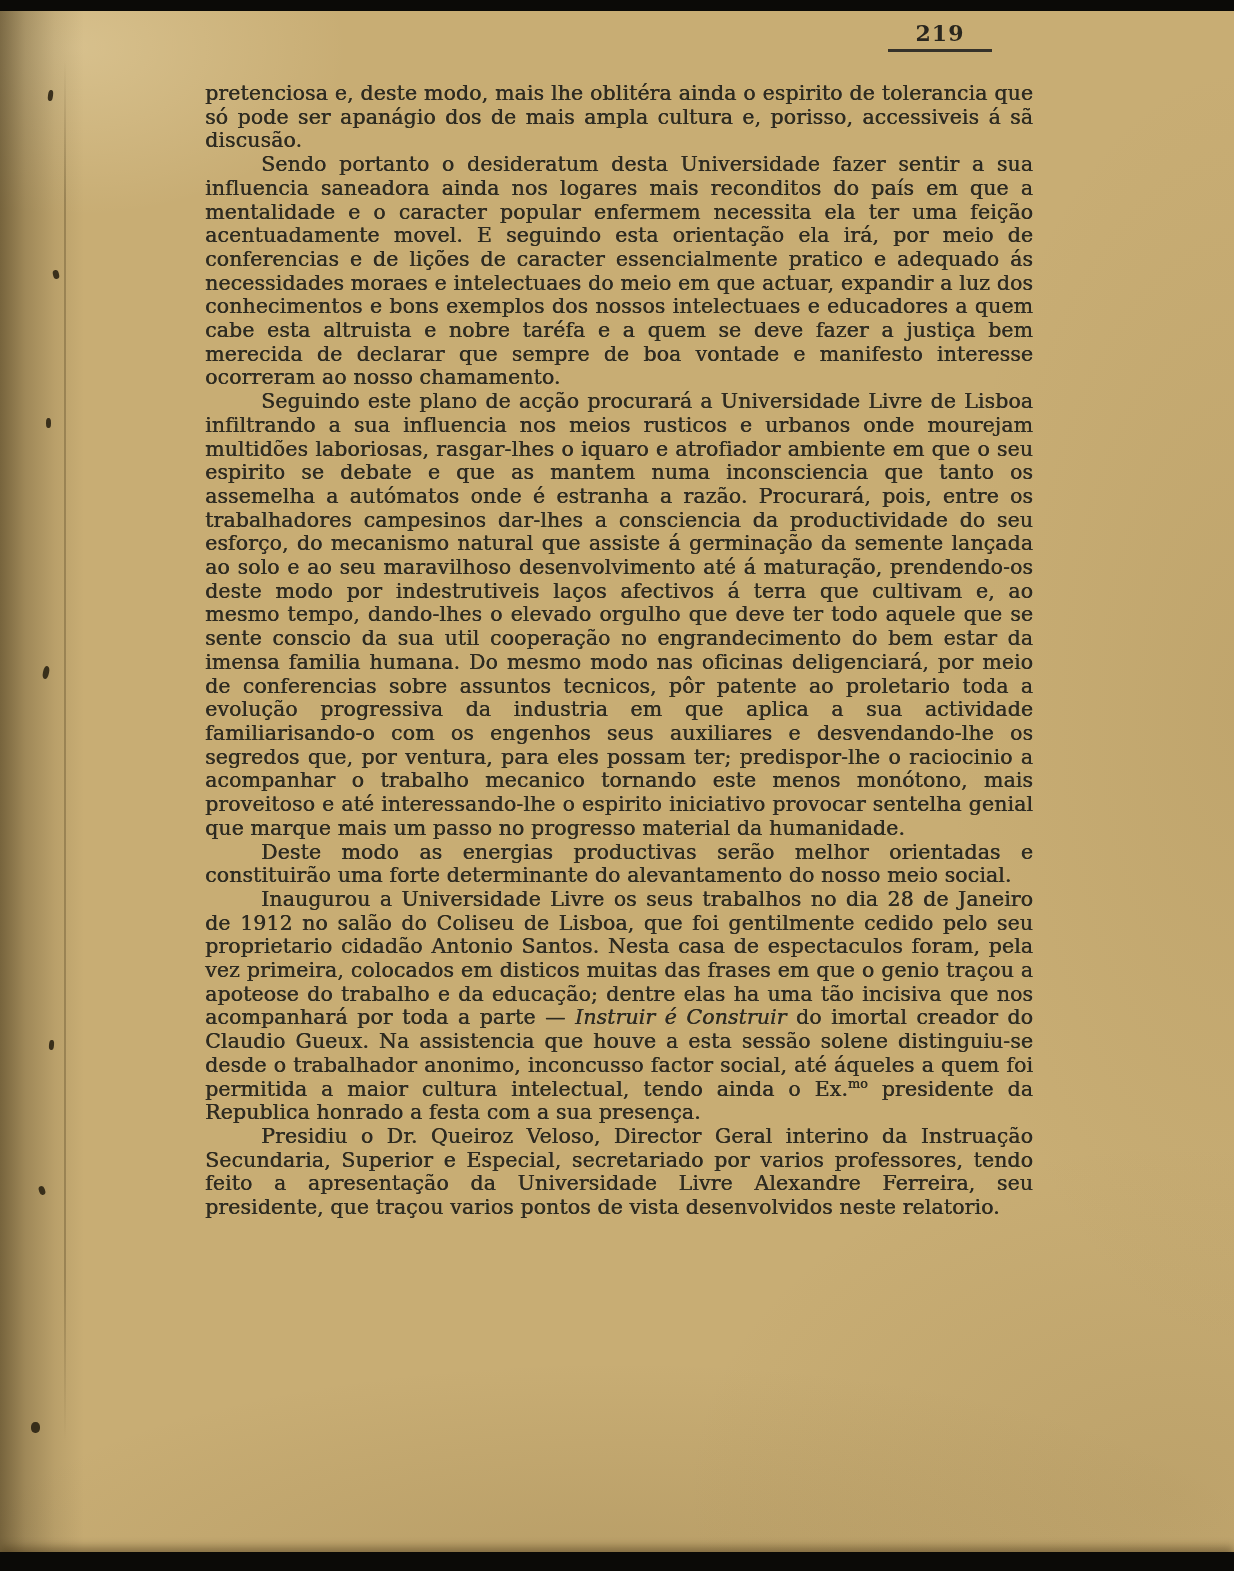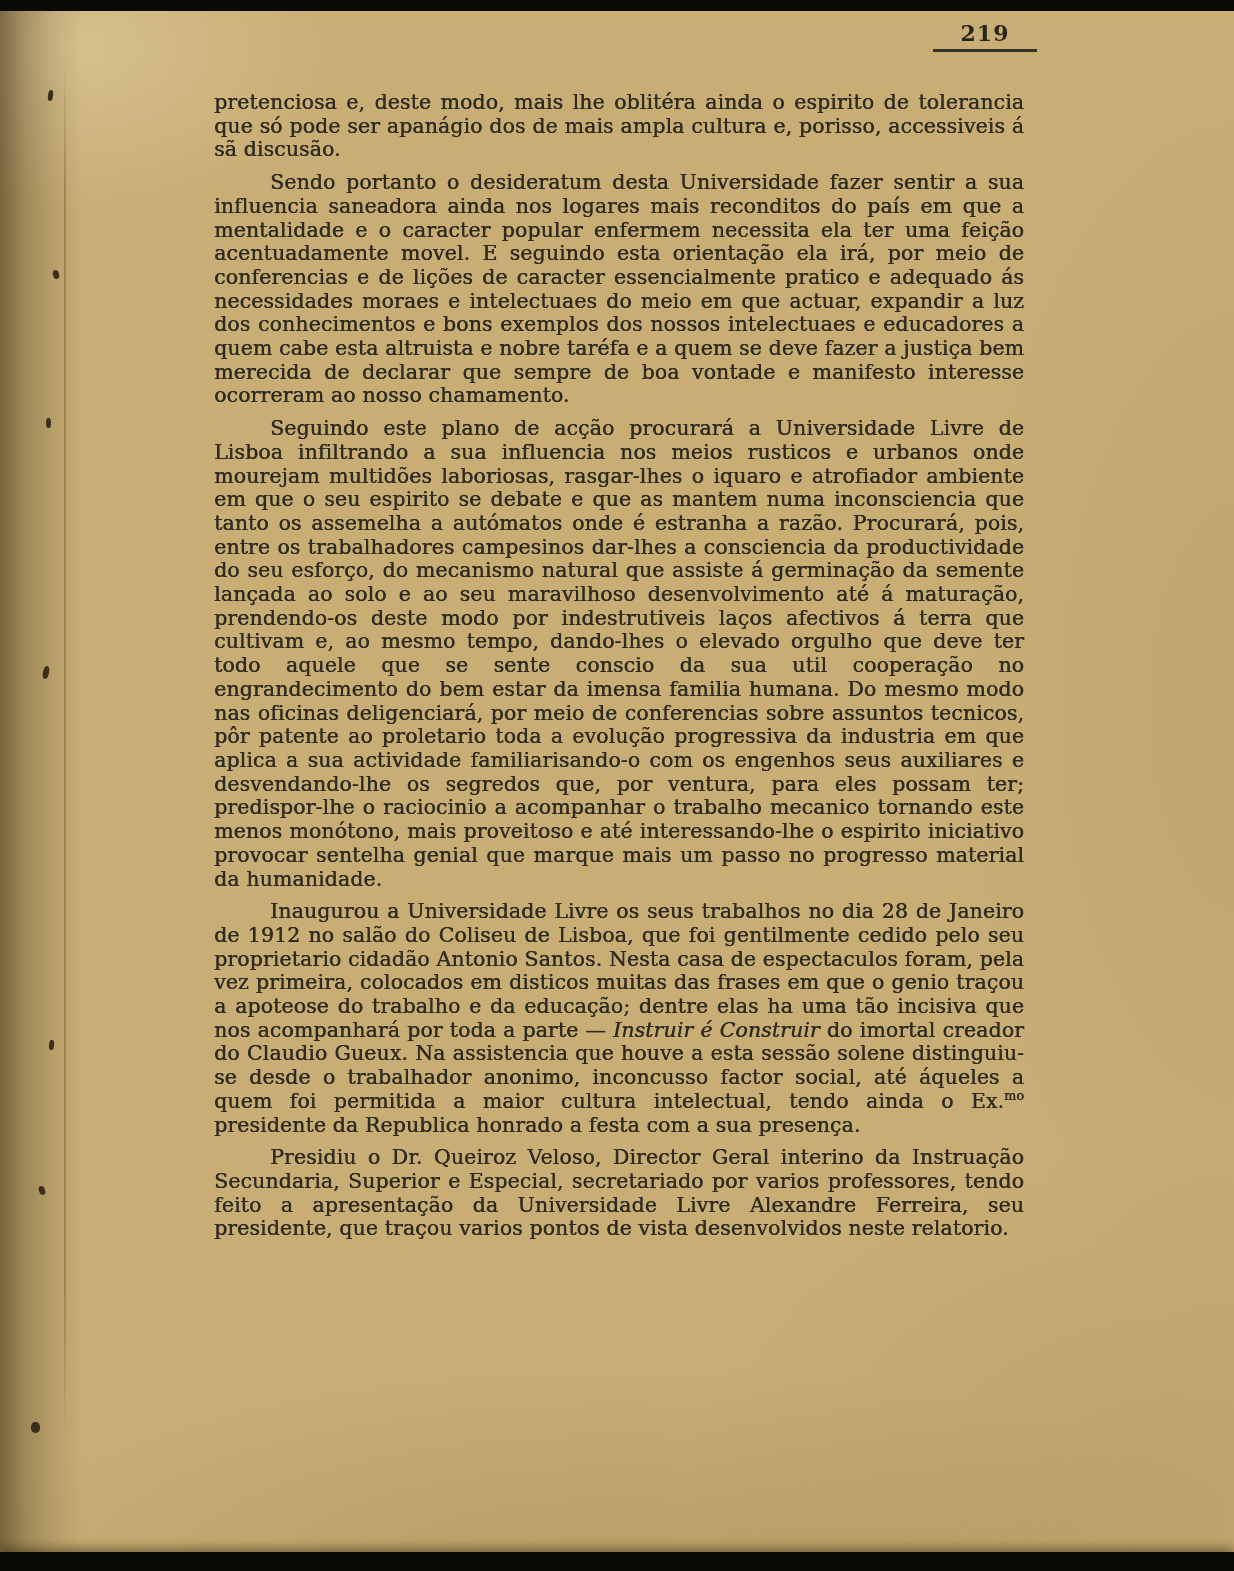--- a/index.html
+++ b/index.html
@@ -62,21 +62,21 @@
   .m1 { left: 48px; top: 90px;   width: 5px; height: 11px; transform: rotate(8deg); }
   .m2 { left: 53px; top: 270px;  width: 6px; height: 9px;  transform: rotate(-15deg); }
   .m3 { left: 46px; top: 418px;  width: 5px; height: 10px; }
   .m4 { left: 43px; top: 666px;  width: 6px; height: 13px; transform: rotate(12deg); }
   .m5 { left: 49px; top: 1040px; width: 5px; height: 10px; transform: rotate(5deg); }
   .m6 { left: 39px; top: 1186px; width: 6px; height: 9px;  transform: rotate(-20deg); }
   .m7 { left: 31px; top: 1422px; width: 9px; height: 11px; }
 
   
   .page-header {
-    position: absolute; top: 20px; left: 933px; width: 104px;
+    position: absolute; top: 20px; left: 888px; width: 104px;
     text-align: center;
     border-bottom: 3px solid #35322a;
     padding-bottom: 3px;
   }
   .page-number {
     font-weight: bold;
     font-size: 22px;
     color: #29261e;
     letter-spacing: 1px;
   }
@@ -84,21 +84,21 @@
   
   .text-block {
     position: absolute; left: 205px; top: 82px; width: 828px;
     font-size: 20.5px;
     line-height: 23.7px;
     color: var(--ink);
     text-align: justify;
     text-shadow: 0.4px 0 currentColor; 
     letter-spacing: 0.1px;
   }
-  .text-block p { margin: 9px; }
+  .text-block p { margin: 0; }
   .text-block p.indent { text-indent: 56px; }
   .text-block sup { font-size: 0.62em; line-height: 0; }
   .text-block i { }
 </style>
 </head>
 <body>
 
 <div class="scan">
 
   <div class="texture"></div>
@@ -116,17 +116,18 @@
   <div class="ink-mark m7"></div>
 
   <header class="page-header">
     <span class="page-number">219</span>
   </header>
 
   <main class="text-block">
       <p><span>pretenciosa e, deste modo, mais lhe oblitéra ainda o espirito de tolerancia que só pode ser apanágio dos de mais ampla cultura e, porisso, accessiveis á sã discusão.</span></p>
       <p class="indent"><span>Sendo portanto o desideratum desta Universidade fazer sentir a sua influencia saneadora ainda nos logares mais reconditos do país em que a mentalidade e o caracter popular enfermem necessita ela ter uma feição acentuadamente movel. E seguindo esta orientação ela irá, por meio de conferencias e de lições de caracter essencialmente pratico e adequado ás necessidades moraes e intelectuaes do meio em que actuar, expandir a luz dos conhecimentos e bons exemplos dos nossos intelectuaes e educadores a quem cabe esta altruista e nobre taréfa e a quem se deve fazer a justiça bem merecida de declarar que sempre de boa vontade e manifesto interesse ocorreram ao nosso chamamento.</span></p>
       <p class="indent"><span>Seguindo este plano de acção procurará a Universidade Livre de Lisboa infiltrando a sua influencia nos meios rusticos e urbanos onde mourejam multidões laboriosas, rasgar-lhes o iquaro e atrofiador ambiente em que o seu espirito se debate e que as mantem numa inconsciencia que tanto os assemelha a autómatos onde é estranha a razão. Procurará, pois, entre os trabalhadores campesinos dar-lhes a consciencia da productividade do seu esforço, do mecanismo natural que assiste á germinação da semente lançada ao solo e ao seu maravilhoso desenvolvimento até á maturação, prendendo-os deste modo por indestrutiveis laços afectivos á terra que cultivam e, ao mesmo tempo, dando-lhes o elevado orgulho que deve ter todo aquele que se sente conscio da sua util cooperação no engrandecimento do bem estar da imensa familia humana. Do mesmo modo nas oficinas deligenciará, por meio de conferencias sobre assuntos tecnicos, pôr patente ao proletario toda a evolução progressiva da industria em que aplica a sua actividade familiarisando-o com os engenhos seus auxiliares e desvendando-lhe os segredos que, por ventura, para eles possam ter; predispor-lhe o raciocinio a acompanhar o trabalho mecanico tornando este menos monótono, mais proveitoso e até interessando-lhe o espirito iniciativo provocar sentelha genial que marque mais um passo no progresso material da humanidade.</span></p>
+      <p class="indent"><span>Deste modo as energias productivas serão melhor orientadas e constituirão uma forte determinante do alevantamento do nosso meio social.</span></p>
       <p class="indent"><span>Inaugurou a Universidade Livre os seus trabalhos no dia 28 de Janeiro de 1912 no salão do Coliseu de Lisboa, que foi gentilmente cedido pelo seu proprietario cidadão Antonio Santos. Nesta casa de espectaculos foram, pela vez primeira, colocados em disticos muitas das frases em que o genio traçou a apoteose do trabalho e da educação; dentre elas ha uma tão incisiva que nos acompanhará por toda a parte — </span><i>Instruir é Construir</i><span> do imortal creador do Claudio Gueux. Na assistencia que houve a esta sessão solene distinguiu-se desde o trabalhador anonimo, inconcusso factor social, até áqueles a quem foi permitida a maior cultura intelectual, tendo ainda o Ex.</span><sup>mo</sup><span> presidente da Republica honrado a festa com a sua presença.</span></p>
       <p class="indent"><span>Presidiu o Dr. Queiroz Veloso, Director Geral interino da Instruação Secundaria, Superior e Especial, secretariado por varios professores, tendo feito a apresentação da Universidade Livre Alexandre Ferreira, seu presidente, que traçou varios pontos de vista desenvolvidos neste relatorio.</span></p>
     </main>
 
 </div>
 
 </body></html>

